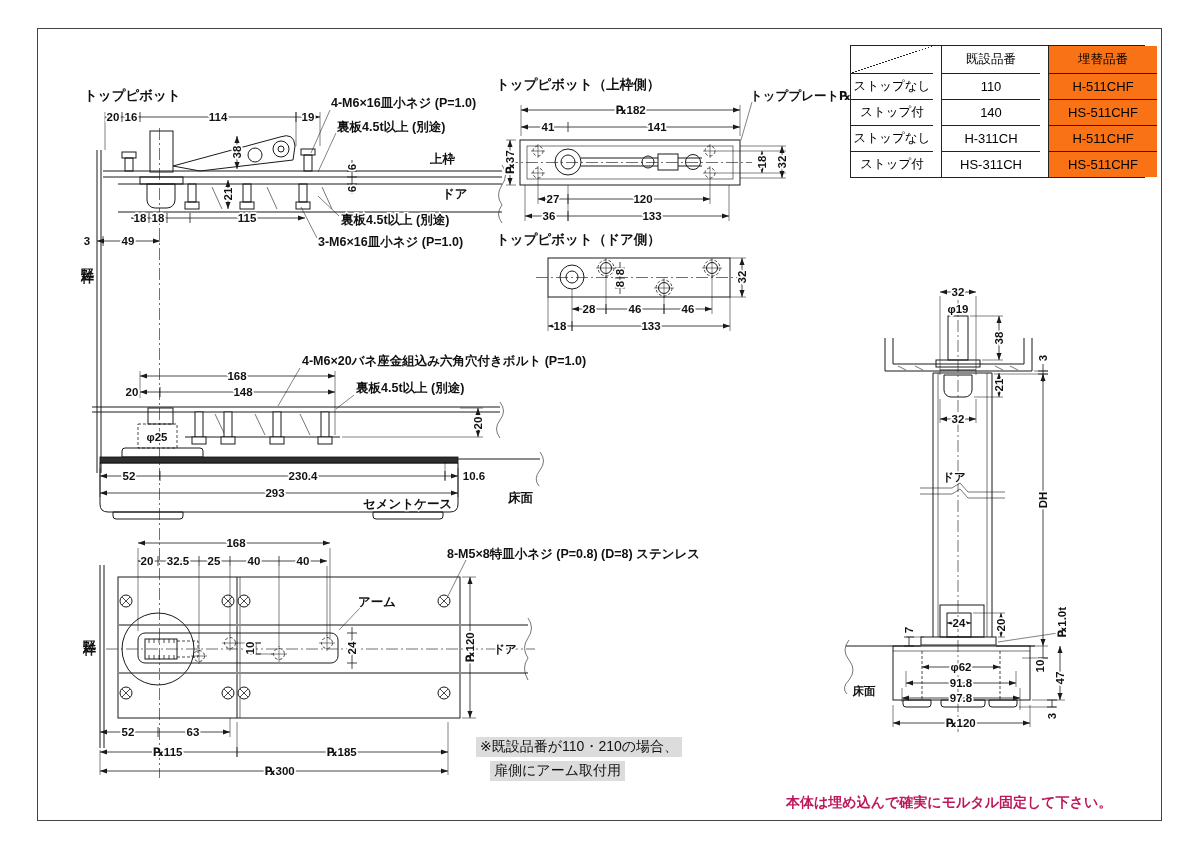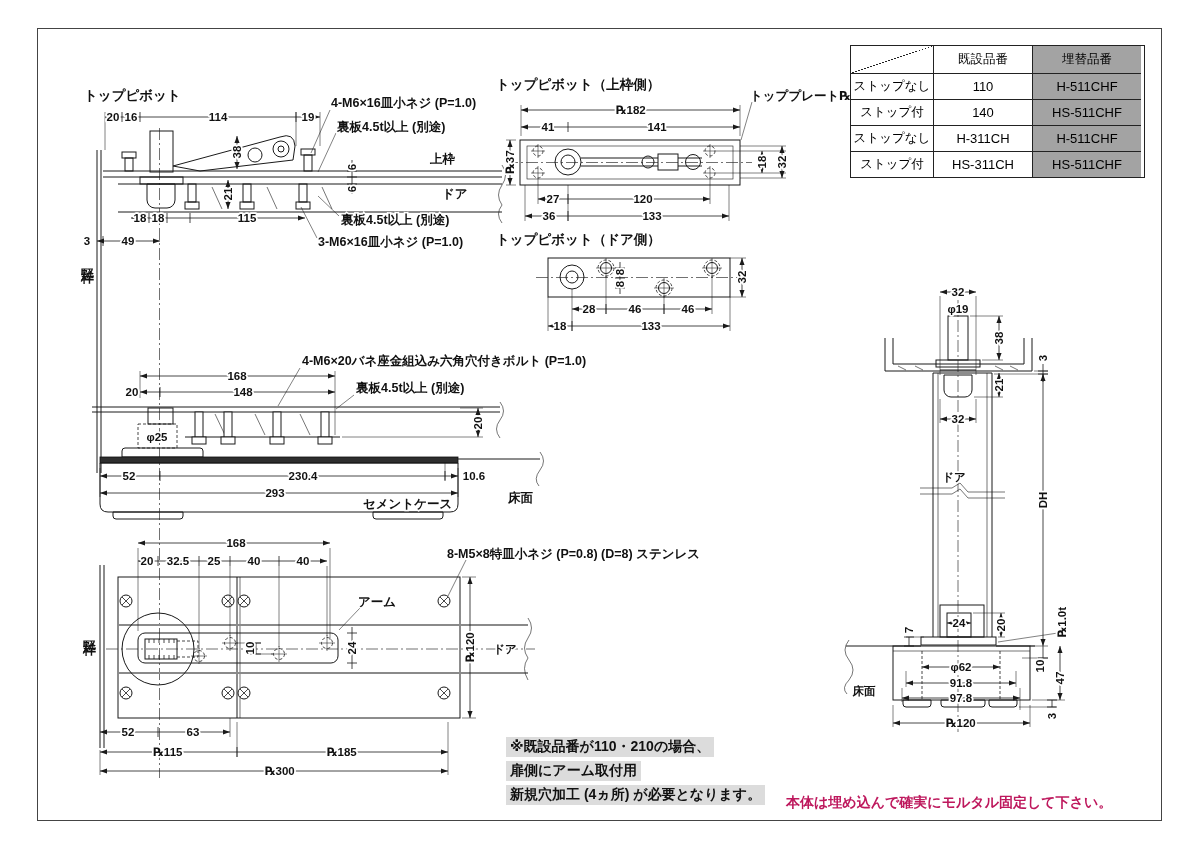--- a/index.html
+++ b/index.html
@@ -17,32 +17,32 @@
   .tk{stroke:#1a1a1a;stroke-width:.8;}
   text{fill:#111;}
   .dt{font-size:11.5px;font-weight:bold;text-anchor:middle;dominant-baseline:central;
       paint-order:stroke;stroke:#fff;stroke-width:3.5px;stroke-linejoin:round;}
   .lb{font-size:12.5px;font-weight:bold;paint-order:stroke;stroke:#fff;stroke-width:3px;}
   .tt{font-size:13.5px;font-weight:bold;}
   .filldark{fill:#2e2e2e;stroke:#111;stroke-width:.8;}
   .vtext{position:absolute;writing-mode:vertical-rl;font-size:13px;font-weight:bold;color:#111;letter-spacing:2px;}
   
   #cmp-table{position:absolute;left:850px;top:45px;width:293px;border:1.5px solid #222;background:#fff;}
-  #cmp-table .tr{display:grid;grid-template-columns:82px 99px 109px;}
+  #cmp-table .tr{display:grid;grid-template-columns:82px 99px 109px;gap:8px;}
   #cmp-table .td{border-left:1px solid #222;border-top:1px solid #222;display:flex;align-items:center;justify-content:center;
       font-size:12.5px;height:25px;background:#fff;}
   #cmp-table .tr:first-child .td{border-top:none;height:27px;}
   #cmp-table .td:first-child{border-left:none;}
-  #cmp-table .gray{background:#a3a3a3;}
+  #cmp-table .gray{background:#f97316;}
   #cmp-table .val{font-weight:normal;font-size:13px;}
   #cmp-table .diag{background:linear-gradient(to bottom right,#fff 49.5%,#222 49.5%,#222 50.6%,#fff 50.6%);}
   
-  #note{position:absolute;left:506px;top:737px;font-size:14px;font-weight:bold;color:#111;}
+  #note{position:absolute;left:476px;top:737px;font-size:14px;font-weight:normal;color:#111;}
   #note .nl{display:table;background:#dcdcdc;padding:1px 4px;margin-bottom:4px;white-space:nowrap;}
-  #note .ind{}
+  #note .ind{margin-left:14px;}
   #fixnote{position:absolute;left:786px;top:794px;font-size:14px;font-weight:bold;color:#be185d;white-space:nowrap;}
 </style>
 </head>
 <body>
 
 <div id="stage">
   <div id="frame"></div>
 
   <svg width="1200" height="848" viewBox="0 0 1200 848">
     <defs>
@@ -582,16 +582,15 @@
     <div class="tr">
       <div class="td">ストップ付</div>
       <div class="td val">HS-311CH</div>
       <div class="td val gray">HS-511CHF</div>
     </div>
   </div>
 
   <div id="note">
     <div class="nl">※既設品番が110・210の場合、</div>
     <div class="nl ind">扉側にアーム取付用</div>
-    <div class="nl ind">新規穴加工 (4ヵ所) が必要となります。</div>
   </div>
   <div id="fixnote">本体は埋め込んで確実にモルタル固定して下さい。</div>
 </div>
 
 </body></html>

